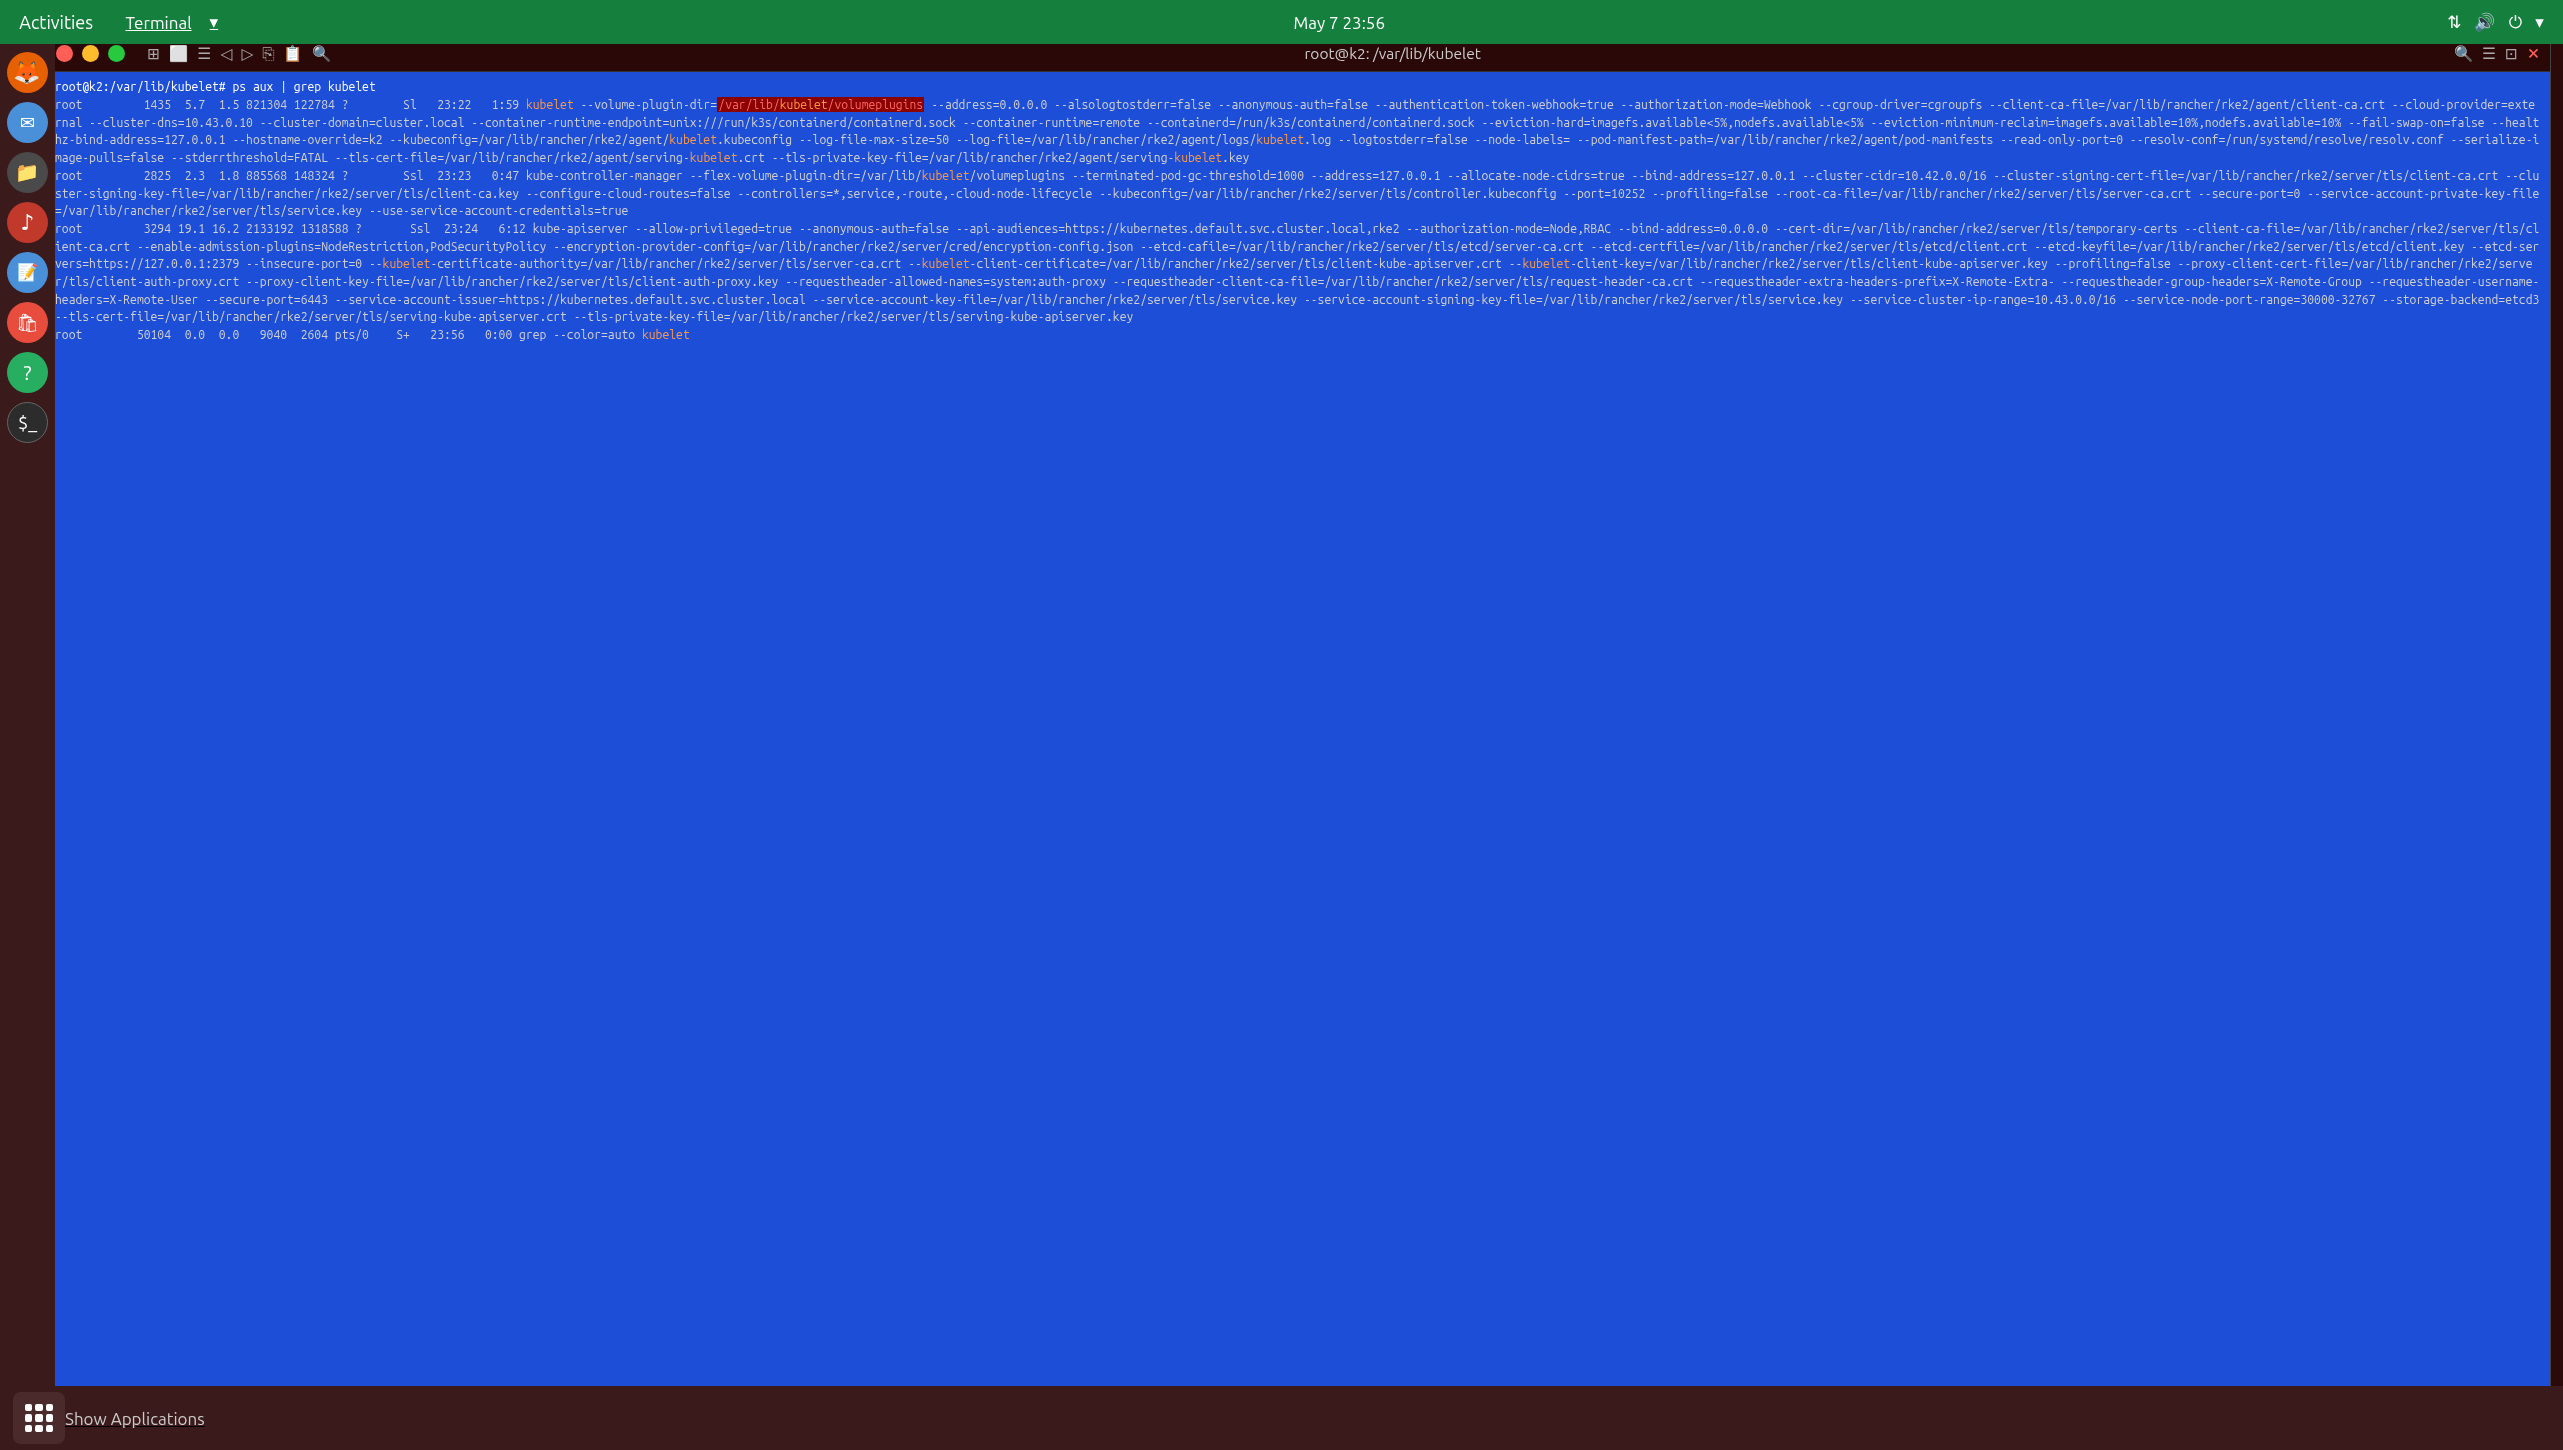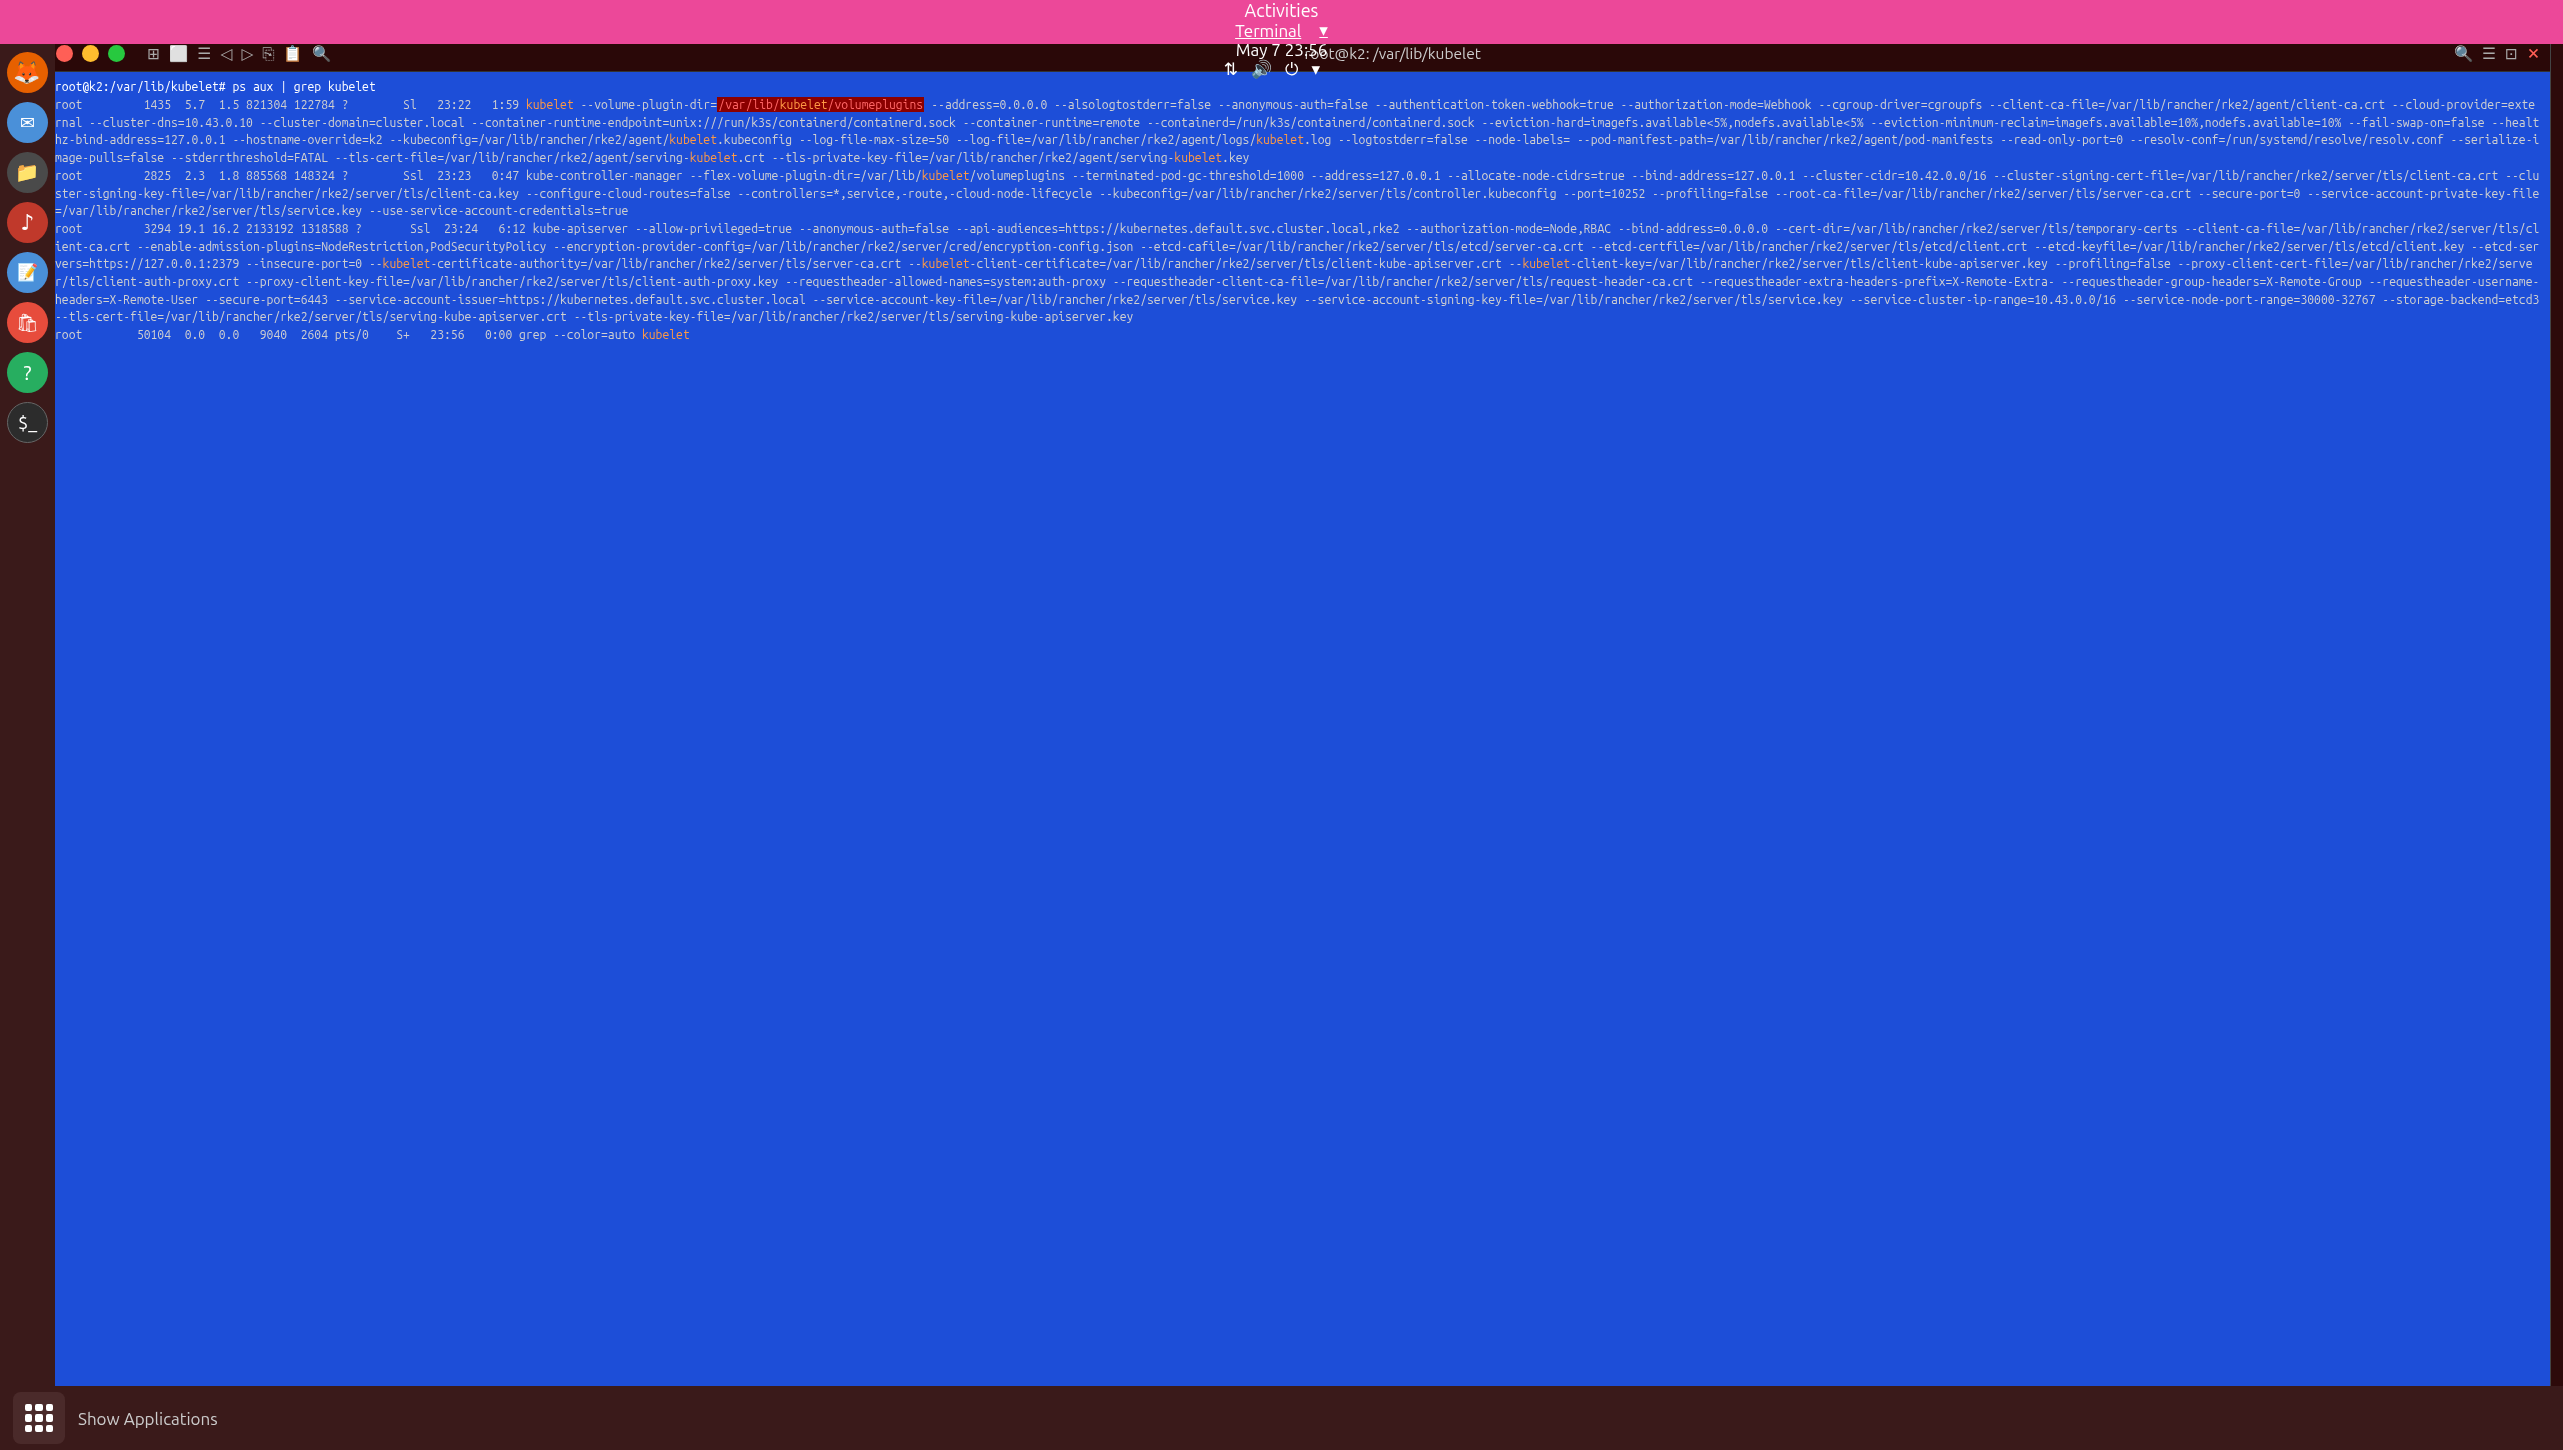--- a/index.html
+++ b/index.html
@@ -10,25 +10,24 @@
       font-family: 'Ubuntu', 'DejaVu Sans', sans-serif;
       overflow: hidden;
       position: relative;
     }
 
     
     #top-bar {
       position: absolute;
       top: 0; left: 0; right: 0;
       height: 44px;
-      background: #ec4899;
+      background: #15803d;
       display: flex;
       align-items: center;
       z-index: 100;
-      flex-direction: column;
     }
     #activities-btn {
       color: #fff;
       font-size: 18px;
       padding: 0 19.3px;
       cursor: pointer;
       height: 100%;
       display: flex;
       align-items: center;
     }
@@ -152,22 +151,22 @@
 
     
     #bottom-bar {
       position: absolute;
       bottom: 0; left: 0; right: 0;
       height: 64px;
       background: #3a1a1a;
       display: flex;
       align-items: center;
       padding: 0 13px;
-      gap: 13px;
       z-index: 100;
+      text-decoration: underline;
     }
     #show-apps-btn {
       width: 52px; height: 52px;
       background: #4a2a2a;
       border-radius: 7.7px;
       display: flex;
       align-items: center;
       justify-content: center;
       cursor: pointer;
       flex-shrink: 0;

